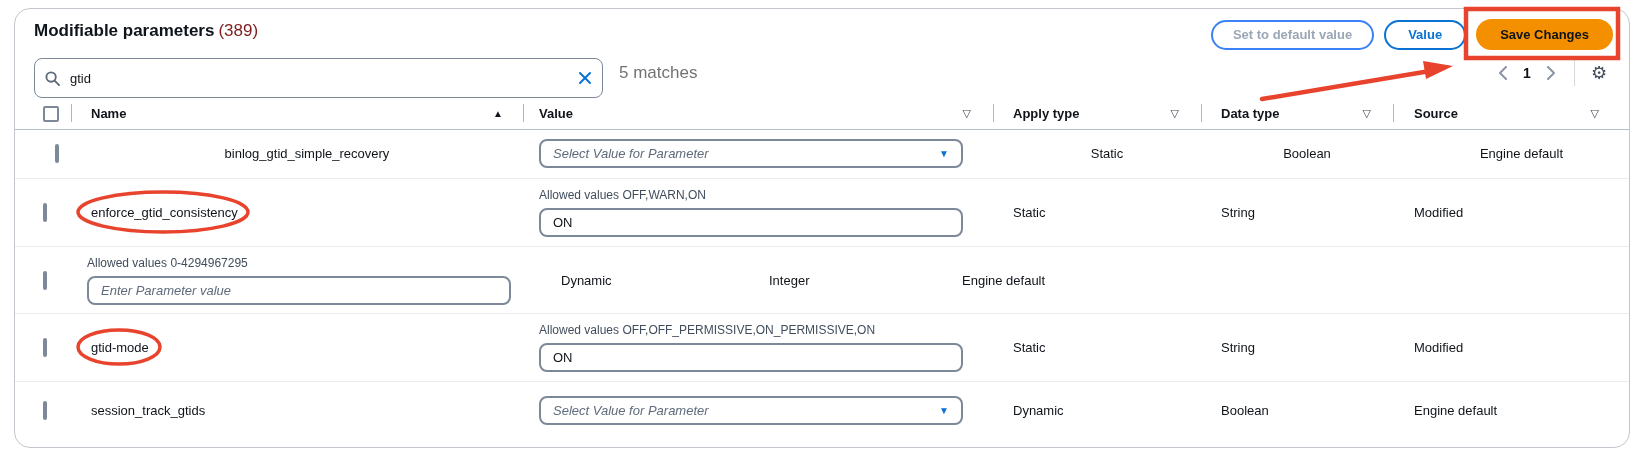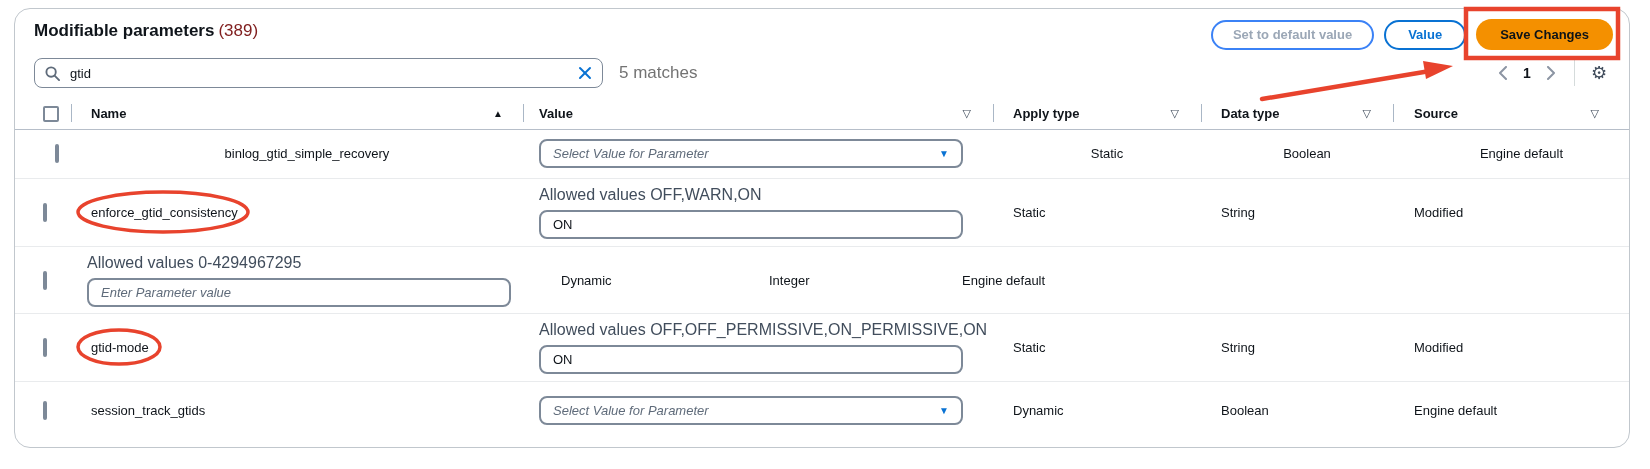--- a/index.html
+++ b/index.html
@@ -11,21 +11,21 @@
   .panel-title{position:absolute;left:19px;top:12px;font-size:17px;font-weight:bold;color:#0f141a;white-space:nowrap;}
   .panel-title .count{color:#7f1d1d;font-weight:400;margin-left:4px;}
 
   .actions{position:absolute;top:10px;right:16px;display:flex;gap:10px;align-items:center;}
   .btn{height:30px;border-radius:20px;font-size:13px;font-weight:bold;display:inline-flex;align-items:center;justify-content:center;background:#fff;cursor:pointer;box-sizing:border-box;white-space:nowrap;font-family:inherit;}
   .btn-disabled{border:2px solid #3b82f6;color:#9ba7b6;padding:4px 20px;}
   .btn-cancel{border:2px solid #0972d3;color:#0972d3;padding:0 22px;}
   .btn-save{border:none;background:#f49000;color:#0d1317;padding:4px 24px;height:31px;}
 
   
-  .search-box{position:absolute;left:19px;top:49px;width:569px;height:30px;border:1px solid #7d8998;border-radius:8px;display:flex;align-items:center;padding:0 10px;box-sizing:border-box;background:#fff;gap:8px;}
+  .search-box{position:absolute;left:19px;top:49px;width:569px;height:40px;border:1px solid #7d8998;border-radius:8px;display:flex;align-items:center;padding:0 10px;box-sizing:border-box;background:#fff;gap:8px;}
   .search-input{border:none;outline:none;flex:1;font-size:13px;color:#0f141a;font-family:inherit;background:transparent;}
   .clear-x{display:flex;align-items:center;cursor:pointer;}
   .matches{position:absolute;left:604px;top:49px;height:30px;display:flex;align-items:center;font-size:17px;color:#737373;white-space:nowrap;}
 
   
   .pager{position:absolute;top:48px;right:16px;height:32px;display:flex;align-items:center;}
   .pg-chevron{width:26px;height:26px;display:flex;align-items:center;justify-content:center;color:#8c95a3;cursor:pointer;}
   .pg-num{min-width:22px;text-align:center;font-size:14px;font-weight:bold;color:#0f141a;}
   .pg-divider{width:1px;height:26px;background:#d5dbdb;margin:0 10px;}
   .gear{width:28px;height:26px;display:flex;align-items:center;justify-content:center;color:#414d5c;font-size:18px;cursor:pointer;}
@@ -43,21 +43,21 @@
   .sort-icon{margin-left:auto;margin-right:20px;font-size:10px;color:#0f141a;cursor:pointer;}
   .filter-icon{margin-left:auto;margin-right:22px;font-size:11px;color:#414d5c;cursor:pointer;}
   .c5 .filter-icon{margin-right:30px;}
 
   .tbody{position:absolute;top:120px;left:0;right:0;}
   .trow{display:flex;align-items:center;box-sizing:border-box;}
   .trow + .trow{border-top:1px solid #e9ebed;}
   .cell{box-sizing:border-box;font-size:13px;color:#0f141a;}
   .checkbox{width:16px;height:16px;border:2px solid #7d8998;border-radius:2px;background:#fff;box-sizing:border-box;cursor:pointer;}
   .vcell{display:flex;flex-direction:column;justify-content:center;}
-  .allowed{font-size:16px;color:#414d5c;margin-bottom:6px;}
+  .allowed{font-size:12px;color:#414d5c;margin-bottom:6px;}
   .widget{width:424px;height:29px;border:2px solid #7d8998;border-radius:8px;display:flex;align-items:center;padding:0 12px;box-sizing:border-box;background:#fff;font-size:13px;}
   .widget.select{cursor:pointer;}
   .placeholder{font-style:italic;color:#5f6b7a;}
   .caret{margin-left:auto;color:#0972d3;font-size:10px;}
   .param-input{border:none;outline:none;width:100%;font-size:13px;color:#0f141a;background:transparent;font-family:inherit;padding:0;}
   .param-input::placeholder{font-style:italic;color:#5f6b7a;opacity:1;}
 
   
   .annotations{position:absolute;inset:0;pointer-events:none;z-index:10;}
 </style>

